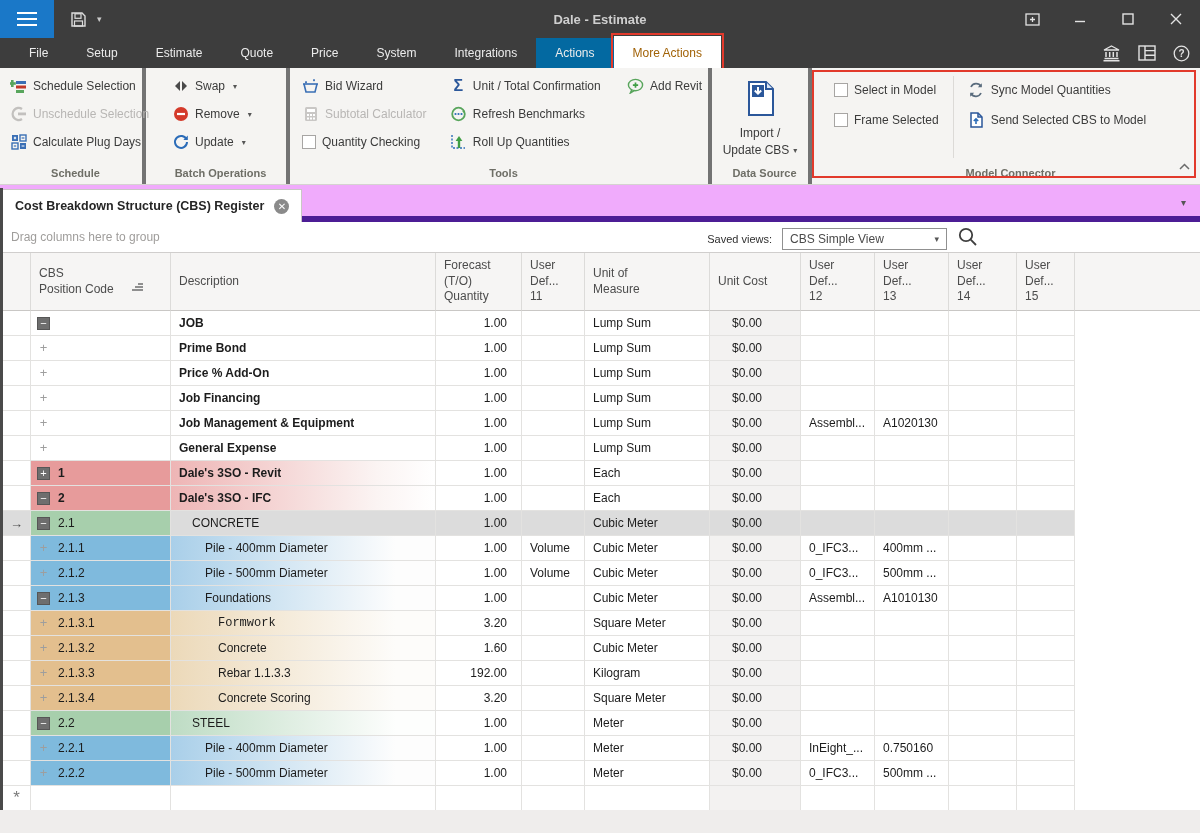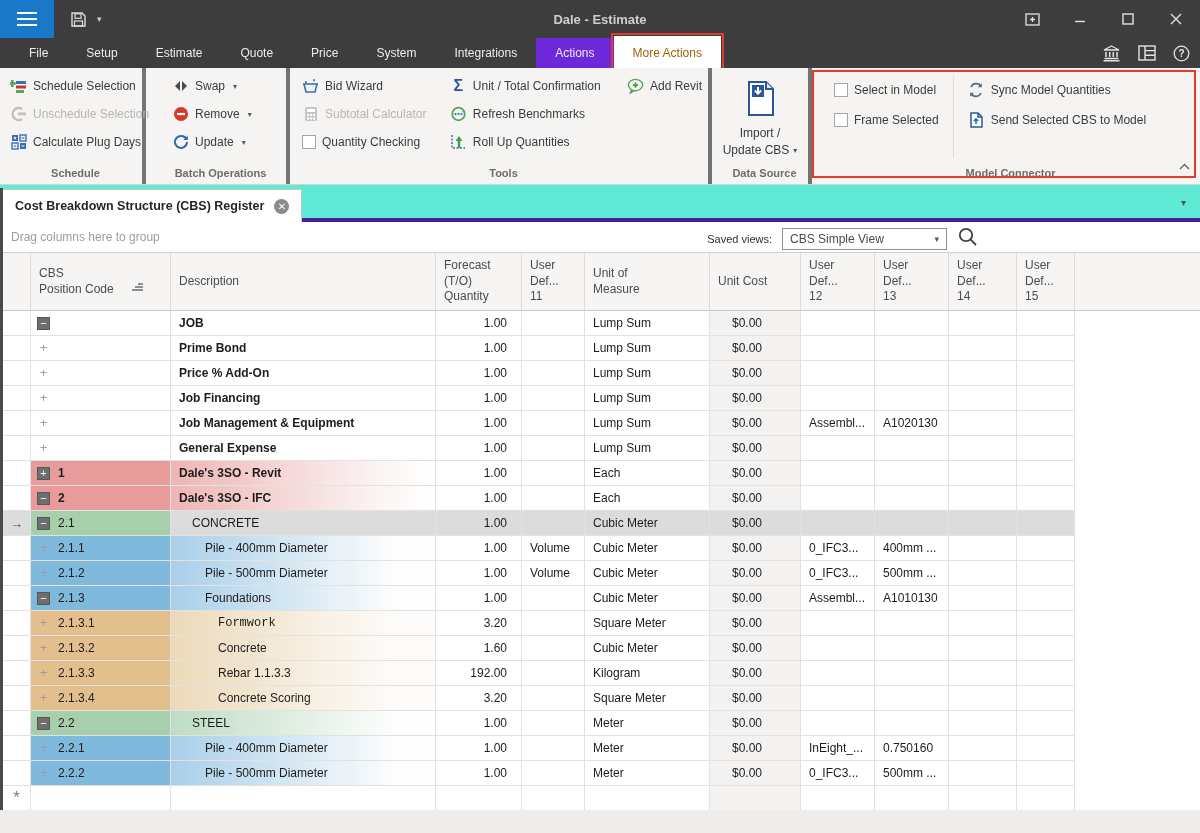--- a/index.html
+++ b/index.html
@@ -19,21 +19,21 @@
   .wintitle { position:absolute; left:0; right:0; top:0; height:38px; display:flex;
     align-items:center; justify-content:center; color:#cfcfcf; font-size:13px; font-weight:bold;
     pointer-events:none; }
   .winctrls { position:absolute; right:0; top:0; height:38px; display:flex; align-items:center; }
   .winbtn { width:48px; height:38px; display:flex; align-items:center; justify-content:center; cursor:pointer; }
 
   
   .menubar { position:absolute; left:0; top:38px; width:1200px; height:30px; background:#3d3d3d;
     display:flex; align-items:stretch; padding-left:10px; }
   .mtab { color:#ececec; font-size:12px; padding:0 19px; display:flex; align-items:center; cursor:pointer; }
-  .mtab.actions { background:#6d28d9; }
+  .mtab.actions { background:#0369a1; }
   .mtab.moreactions { position:relative; background:#fff; color:#a16207; margin-top:-2px; padding-top:2px; }
   .mtab.moreactions::after { content:""; position:absolute; left:-3px; right:-3px; top:-3px; bottom:-2px;
     border:2px solid #e23a2c; pointer-events:none; }
   .menuicons { position:absolute; right:10px; top:38px; height:30px; display:flex; align-items:center; gap:17px; }
   .menuicons .mi { cursor:pointer; display:flex; align-items:center; }
 
   
   .ribbon { position:absolute; left:0; top:68px; width:1200px; height:117px; background:#f5f4f2;
     border-bottom:1px solid #d5d3d1; display:flex; }
   .rgroup { position:relative; border-right:4px solid #737373; height:100%; padding:8px 6px 0 10px; }
@@ -53,22 +53,22 @@
     text-align:center; font-size:12px; color:#3b3b3b; cursor:pointer; padding-top:4px; }
   .mc-inner { display:flex; height:82px; }
   .mc-col1 { display:flex; flex-direction:column; gap:10px; padding:4px 14px 0 6px; }
   .mc-col2 { display:flex; flex-direction:column; gap:10px; padding:4px 10px 0 14px;
     border-left:1px solid #dcdad7; }
   .redbox-model { position:absolute; left:812px; top:2px; width:384px; height:108px;
     border:2px solid #e23a2c; pointer-events:none; z-index:5; }
   .ribbon-collapse { position:absolute; right:10px; bottom:10px; color:#6b6b6b; cursor:pointer; }
 
   
-  .docbar { position:absolute; left:0; top:185px; width:1200px; height:37px; background:#5eead4;
-    border-bottom:4px solid #4c1d95; }
+  .docbar { position:absolute; left:0; top:185px; width:1200px; height:37px; background:#f0abfc;
+    border-bottom:6px solid #4c1d95; }
   .doctab { position:absolute; left:0; top:4px; height:33px; background:#fff;
     border:1px solid #c9c7c5; border-bottom:none; display:flex; align-items:center;
     padding:0 12px 0 14px; gap:10px; }
   .doctab .tlabel { font-size:12.5px; font-weight:bold; color:#262626; }
   .tabclose { width:15px; height:15px; border-radius:50%; background:#8a8a8a; color:#fff;
     font-size:10px; line-height:15px; text-align:center; cursor:pointer; }
   .docbar-caret { position:absolute; right:14px; top:12px; font-size:10px; color:#555; cursor:pointer; }
 
   
   .groupbar { position:absolute; left:3px; top:222px; width:989px; height:30px; background:#fff; }

